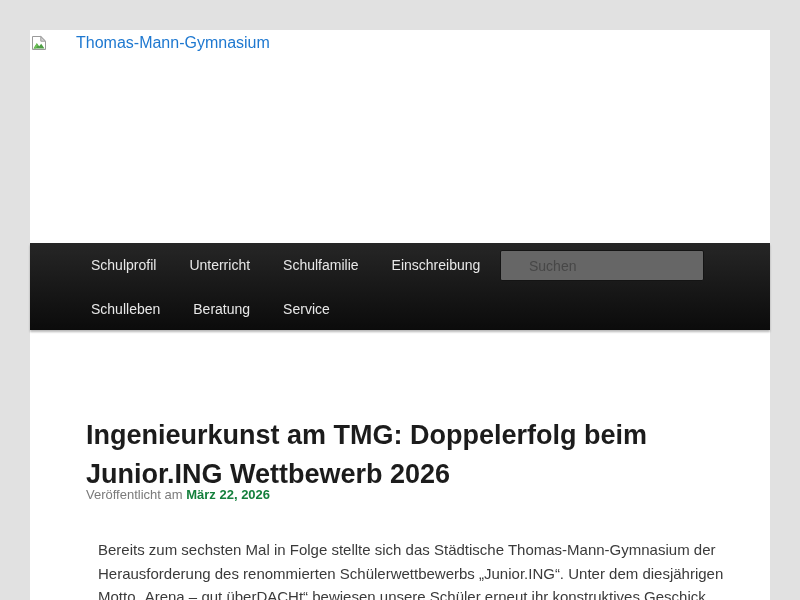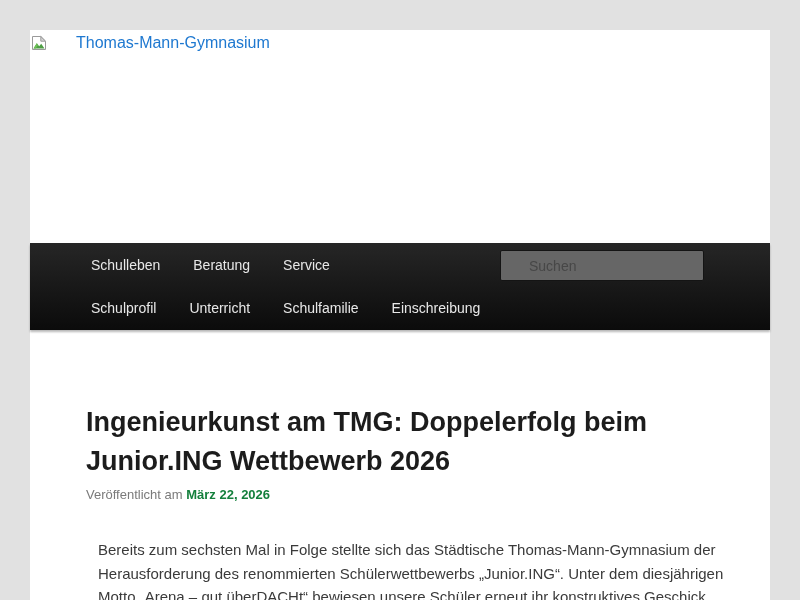--- a/index.html
+++ b/index.html
@@ -87,21 +87,21 @@
     outline: none;
   }
   .search-input::placeholder {
     color: #474747;
     opacity: 1;
   }
   
   .entry-title {
     position: absolute;
     left: 56px;
-    top: 373px;
+    top: 386px;
     width: 640px;
     margin: 0;
     font-size: 27px;
     font-weight: bold;
     line-height: 39px;
     color: #1c1c1c;
   }
   .entry-meta {
     position: absolute;
     left: 56px;
@@ -138,30 +138,30 @@
         <path d="M1.5 1.5 H9.8 L14.5 6.2 V14.5 H1.5 Z" fill="#ffffff" stroke="#9a9a9a" stroke-width="1"></path>
         <path d="M9.8 1.5 L14.5 6.2 H9.8 Z" fill="#d6d6d6" stroke="#9a9a9a" stroke-width="1"></path>
         <path d="M2.5 13.5 L5.8 8.2 L8.2 11.2 L10.2 8.8 L13.5 13.5 Z" fill="#4e9e44"></path>
         <path d="M2.5 13.5 L5.8 8.2 L7.2 10 L4.8 13.5 Z" fill="#6cbf55"></path>
       </svg>
     </span>
     <span class="site-title">Thomas-Mann-Gymnasium</span>
   </a>
 
   <div class="navbar">
-    <div class="nav-row nav-row-2">
-      <span class="nav-item">Schulleben</span>
-      <span class="nav-item">Beratung</span>
-      <span class="nav-item">Service</span>
-    </div>
     <div class="nav-row nav-row-1">
       <span class="nav-item">Schulprofil</span>
       <span class="nav-item">Unterricht</span>
       <span class="nav-item">Schulfamilie</span>
       <span class="nav-item">Einschreibung</span>
+    </div>
+    <div class="nav-row nav-row-2">
+      <span class="nav-item">Schulleben</span>
+      <span class="nav-item">Beratung</span>
+      <span class="nav-item">Service</span>
     </div>
     <input class="search-input" type="text" placeholder="Suchen" style="">
   </div>
 
   <h1 class="entry-title">Ingenieurkunst am TMG: Doppelerfolg beim Junior.ING Wettbewerb 2026</h1>
 
   <div class="entry-meta"><span>Veröffentlicht am </span><a>März 22, 2026</a></div>
 
   <p class="entry-body">Bereits zum sechsten Mal in Folge stellte sich das Städtische Thomas-Mann-Gymnasium der Herausforderung des renommierten Schülerwettbewerbs „Junior.ING“. Unter dem diesjährigen Motto „Arena – gut überDACHt“ bewiesen unsere Schüler erneut ihr konstruktives Geschick.</p>
 

